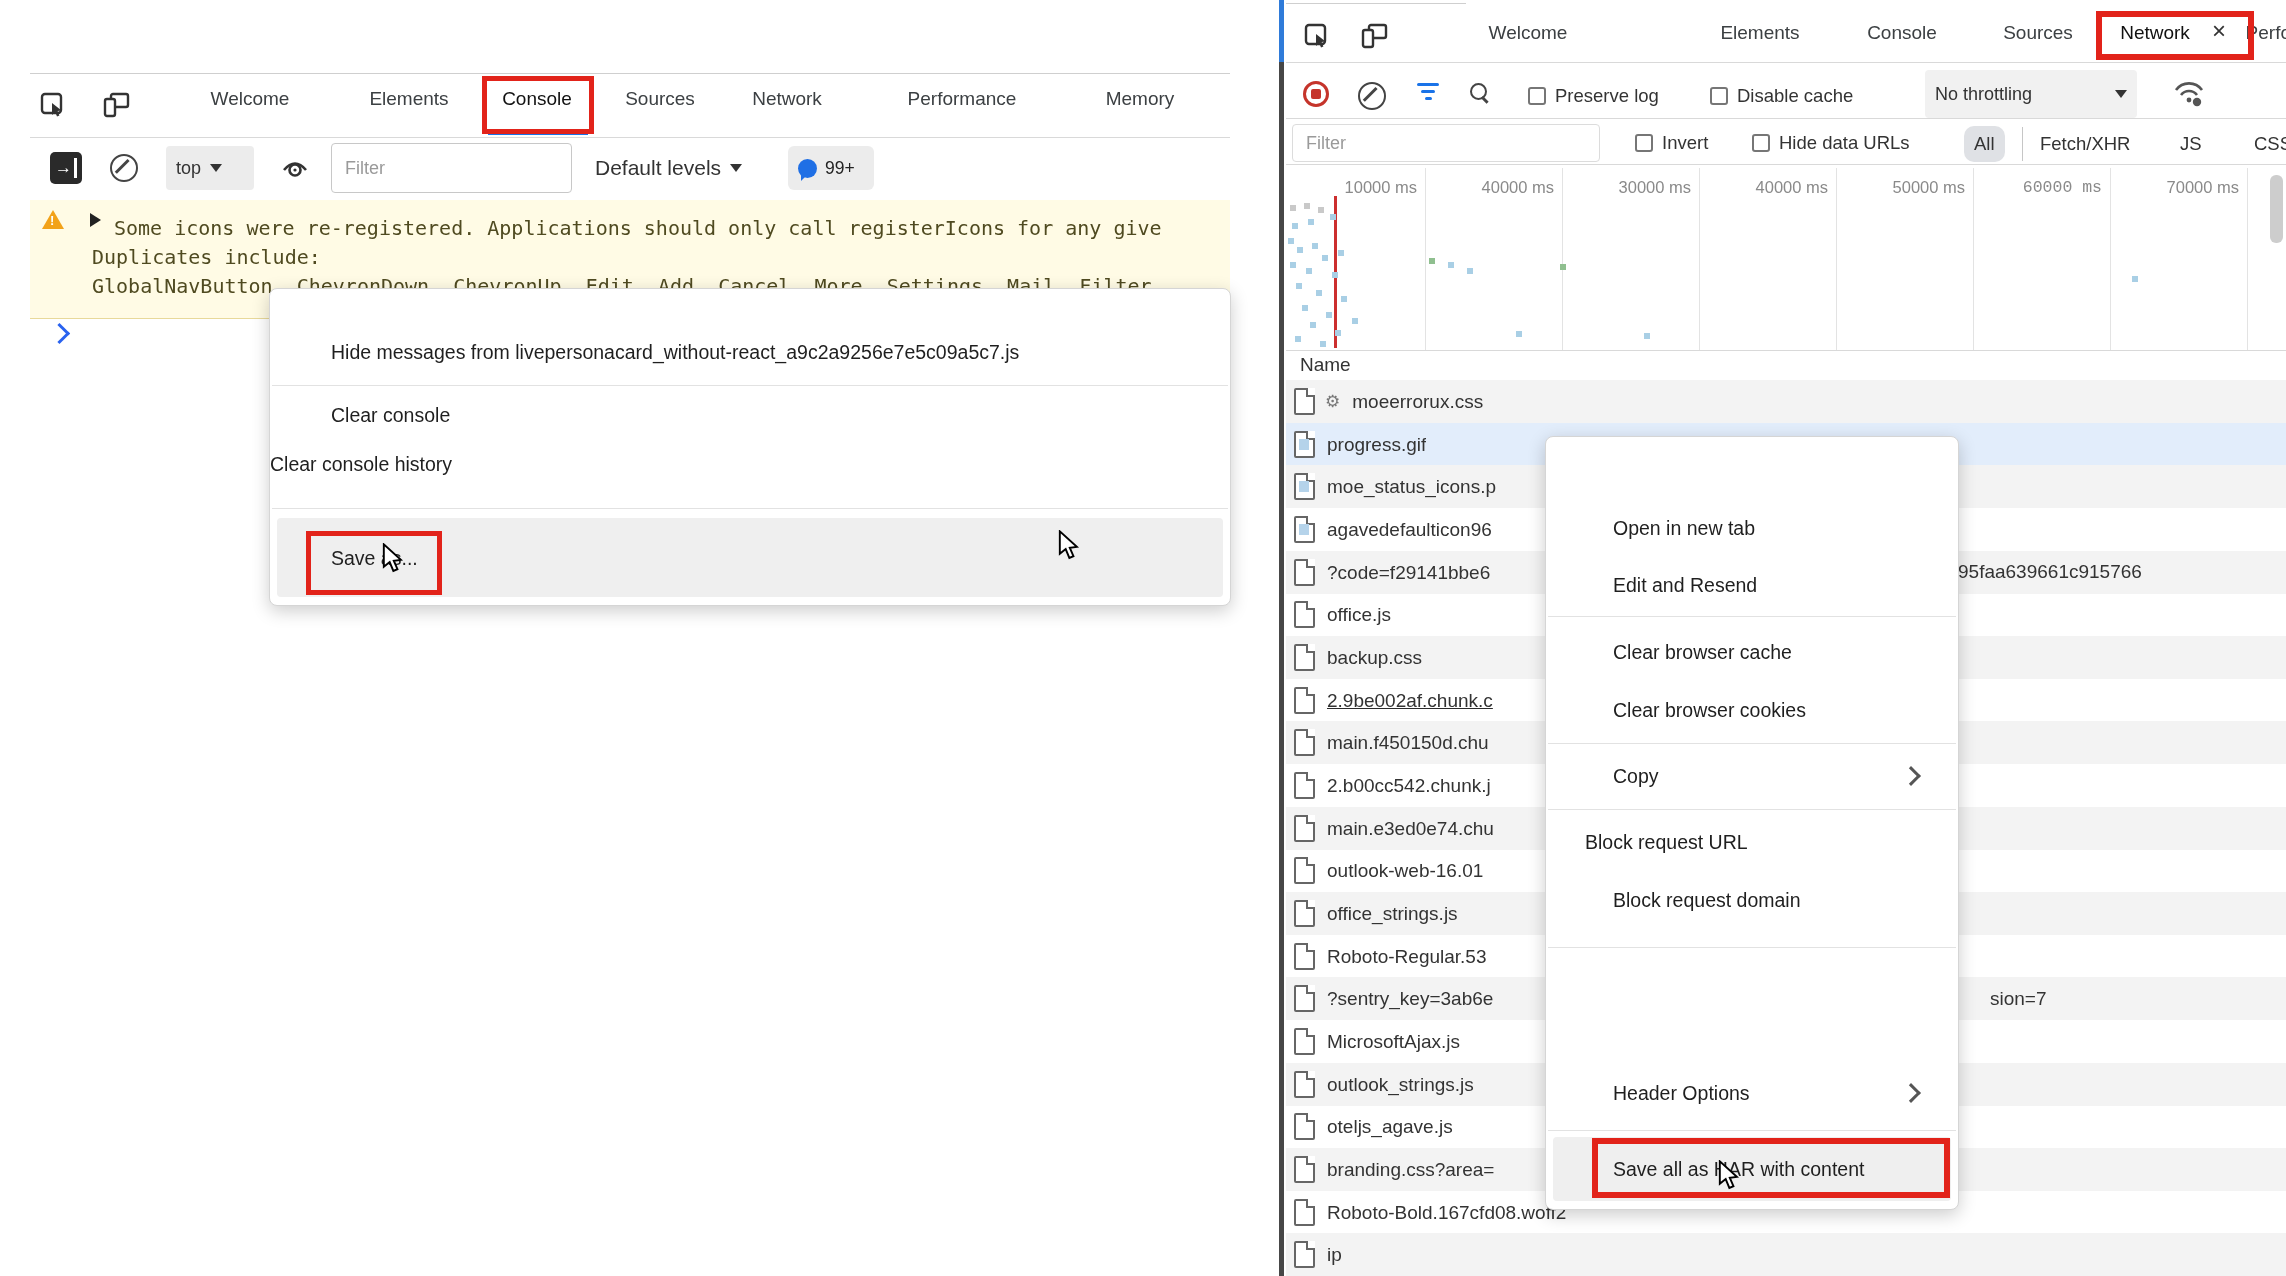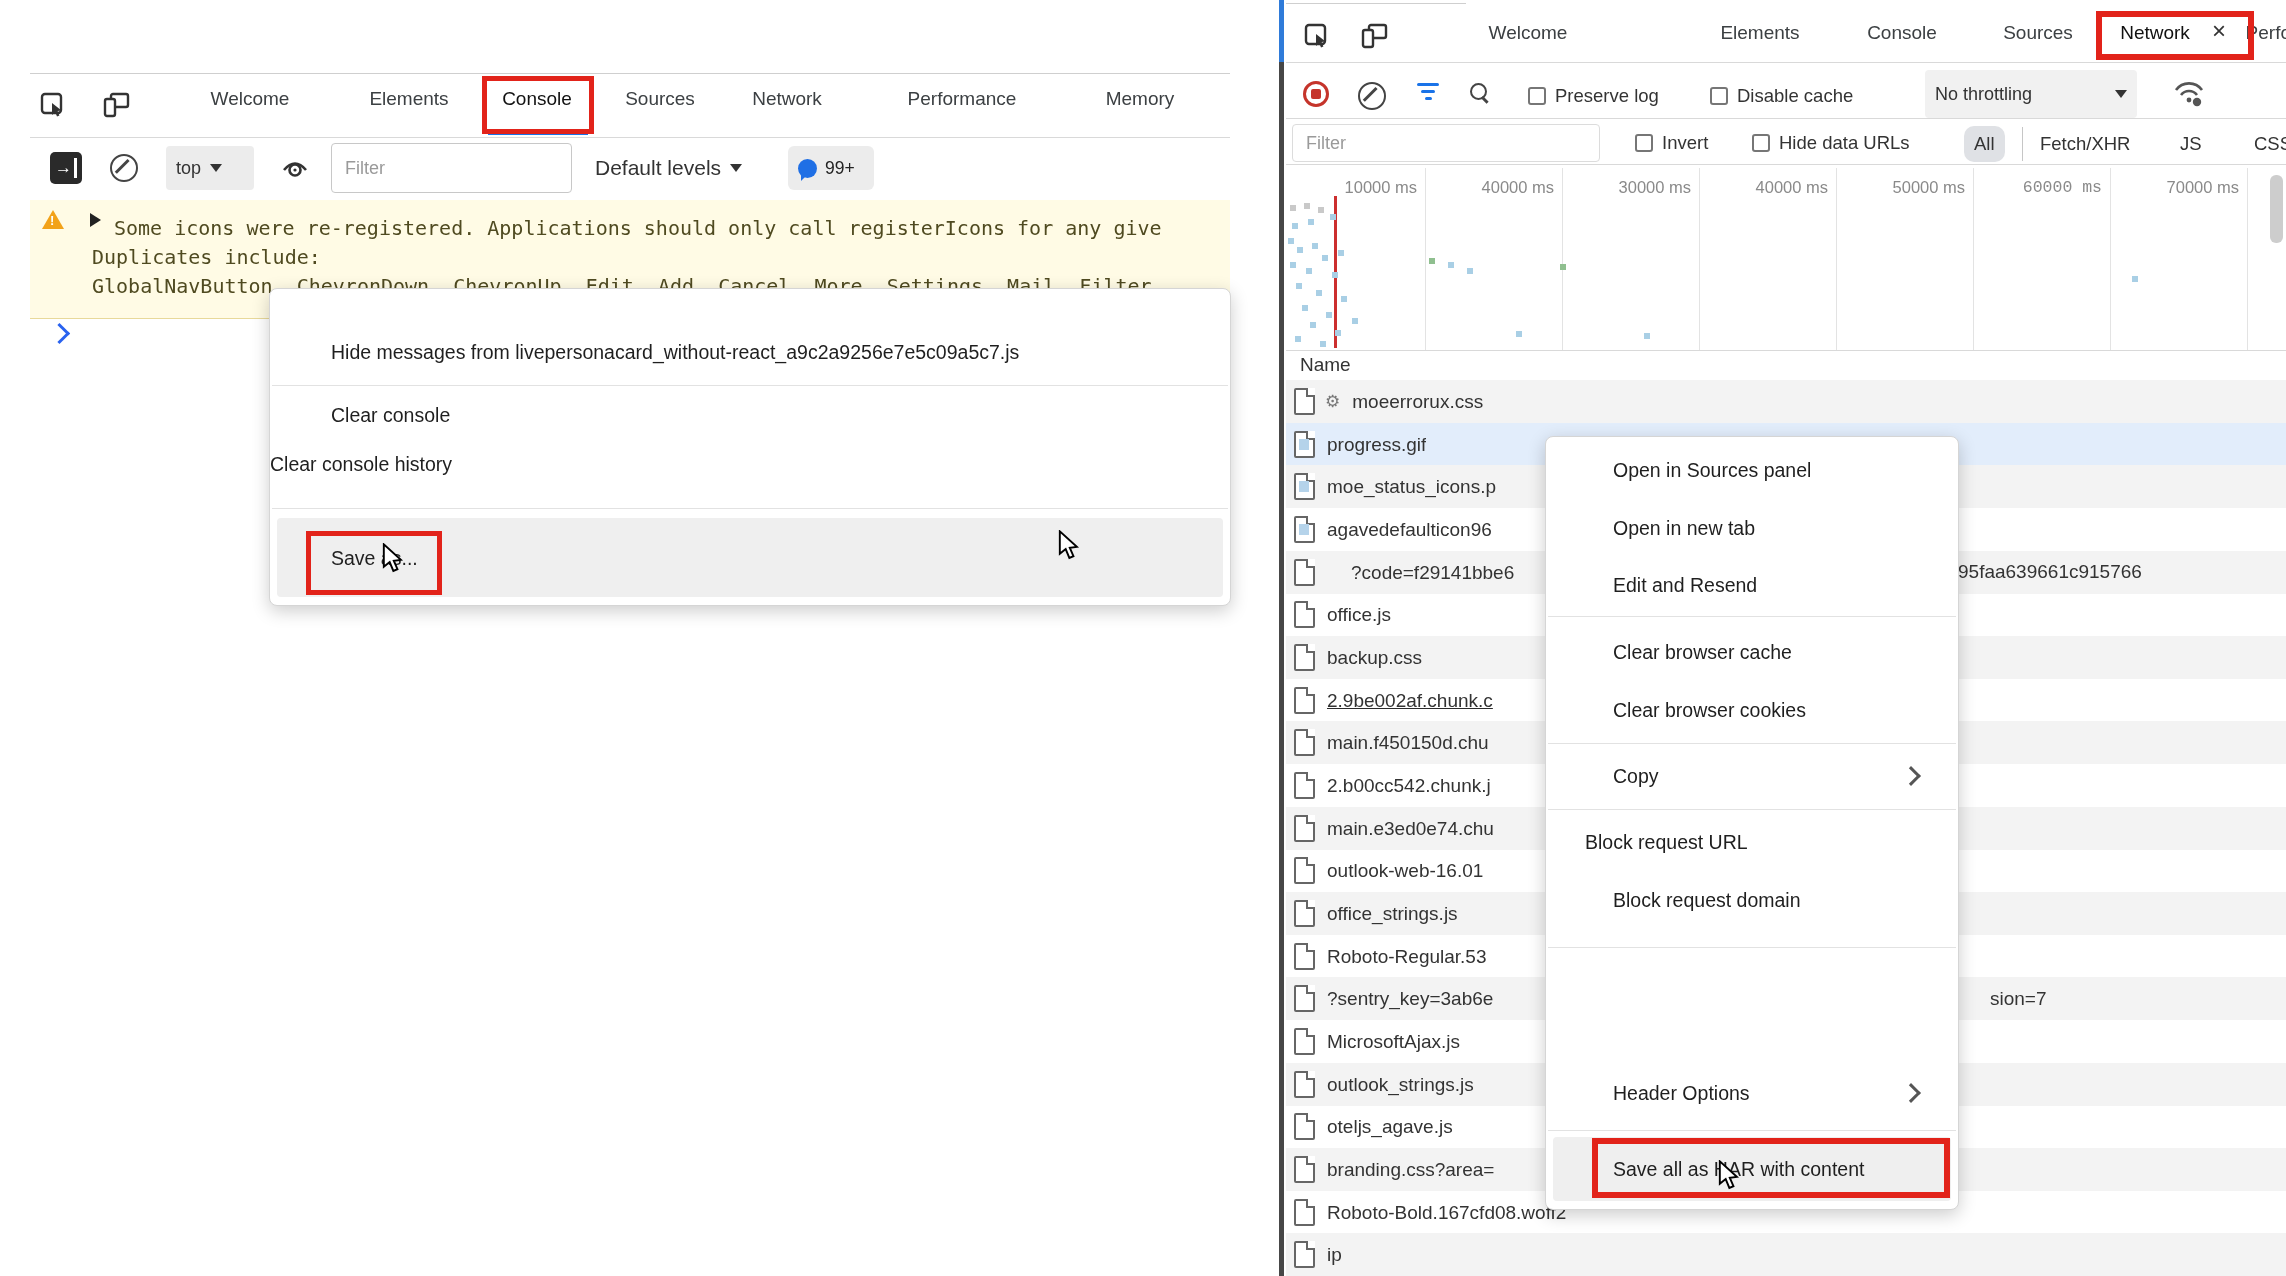--- a/index.html
+++ b/index.html
@@ -323,21 +323,21 @@
         <span class="nname">progress.gif</span>
       </div>
     <div class="nrow r-odd" style="top:465px;">
         <span class="ficon img"></span>
         <span class="nname">moe_status_icons.p</span>
       </div>
     <div class="nrow" style="top:508px;">
         <span class="ficon img"></span>
         <span class="nname">agavedefaulticon96</span>
       </div>
-    <div class="nrow r-odd" style="top:551px;gap:24px;">
+    <div class="nrow r-odd" style="top:551px;">
         <span class="ficon"></span>
         <span class="nname">?code=f29141bbe6</span>
       </div>
     <div class="nrow" style="top:593px;">
         <span class="ficon"></span>
         <span class="nname">office.js</span>
       </div>
     <div class="nrow r-odd" style="top:636px;">
         <span class="ficon"></span>
         <span class="nname">backup.css</span>
@@ -396,23 +396,20 @@
       </div>
     <div class="nrow r-odd" style="top:1233px;">
         <span class="ficon"></span>
         <span class="nname wide">ip</span>
       </div>
 
     <span class="frag" style="left:1958px;top:561px;">95faa639661c915766</span>
     <span class="frag" style="left:1990px;top:988px;">sion=7</span>
 
     <div class="menu" style="left:1545px;top:436px;width:412px;height:772px;">
-      <div class="menu-item" style="top:10px;height:46px;padding-left:67px;">
-          <span>Open in Sources panel</span>
-        </div>
       <div class="menu-item" style="top:68px;height:46px;padding-left:67px;">
           <span>Open in new tab</span>
         </div>
       <div class="menu-item" style="top:125px;height:46px;padding-left:67px;">
           <span>Edit and Resend</span>
         </div>
       <div class="menu-sep" style="top:179px;"></div>
       <div class="menu-item" style="top:192px;height:46px;padding-left:67px;">
           <span>Clear browser cache</span>
         </div>

